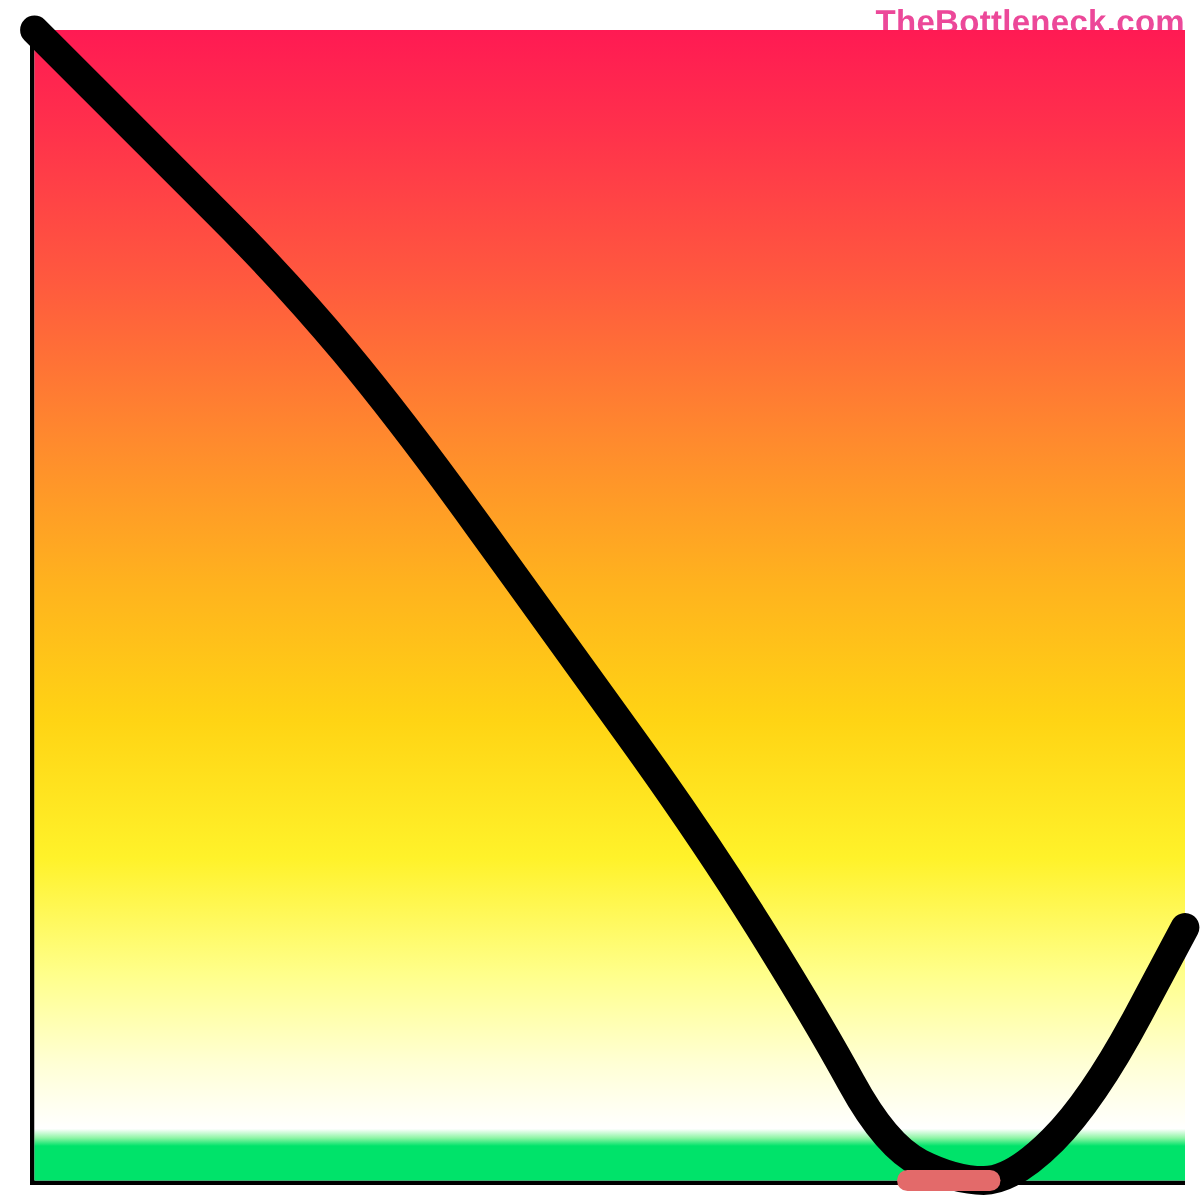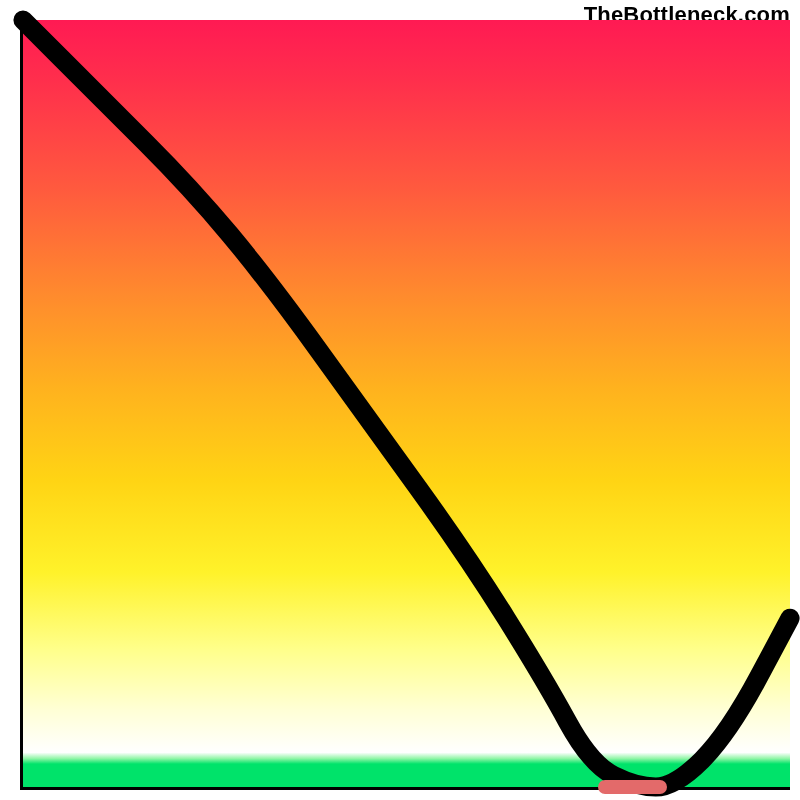--- a/index.html
+++ b/index.html
@@ -9,21 +9,21 @@
     width: 800px;
     height: 800px;
   }
   .watermark {
     position: absolute;
     top: 2px;
     right: 10px;
     font-family: Arial, Helvetica, sans-serif;
     font-size: 22px;
     font-weight: 600;
-    color: #000000;
+    color: #ec4899;
     letter-spacing: 0.2px;
   }
   .plot {
     position: absolute;
     left: 20px;
     top: 20px;
     width: 770px;   
     height: 770px;  
     border-left: 3px solid #000;
     border-bottom: 3px solid #000;

